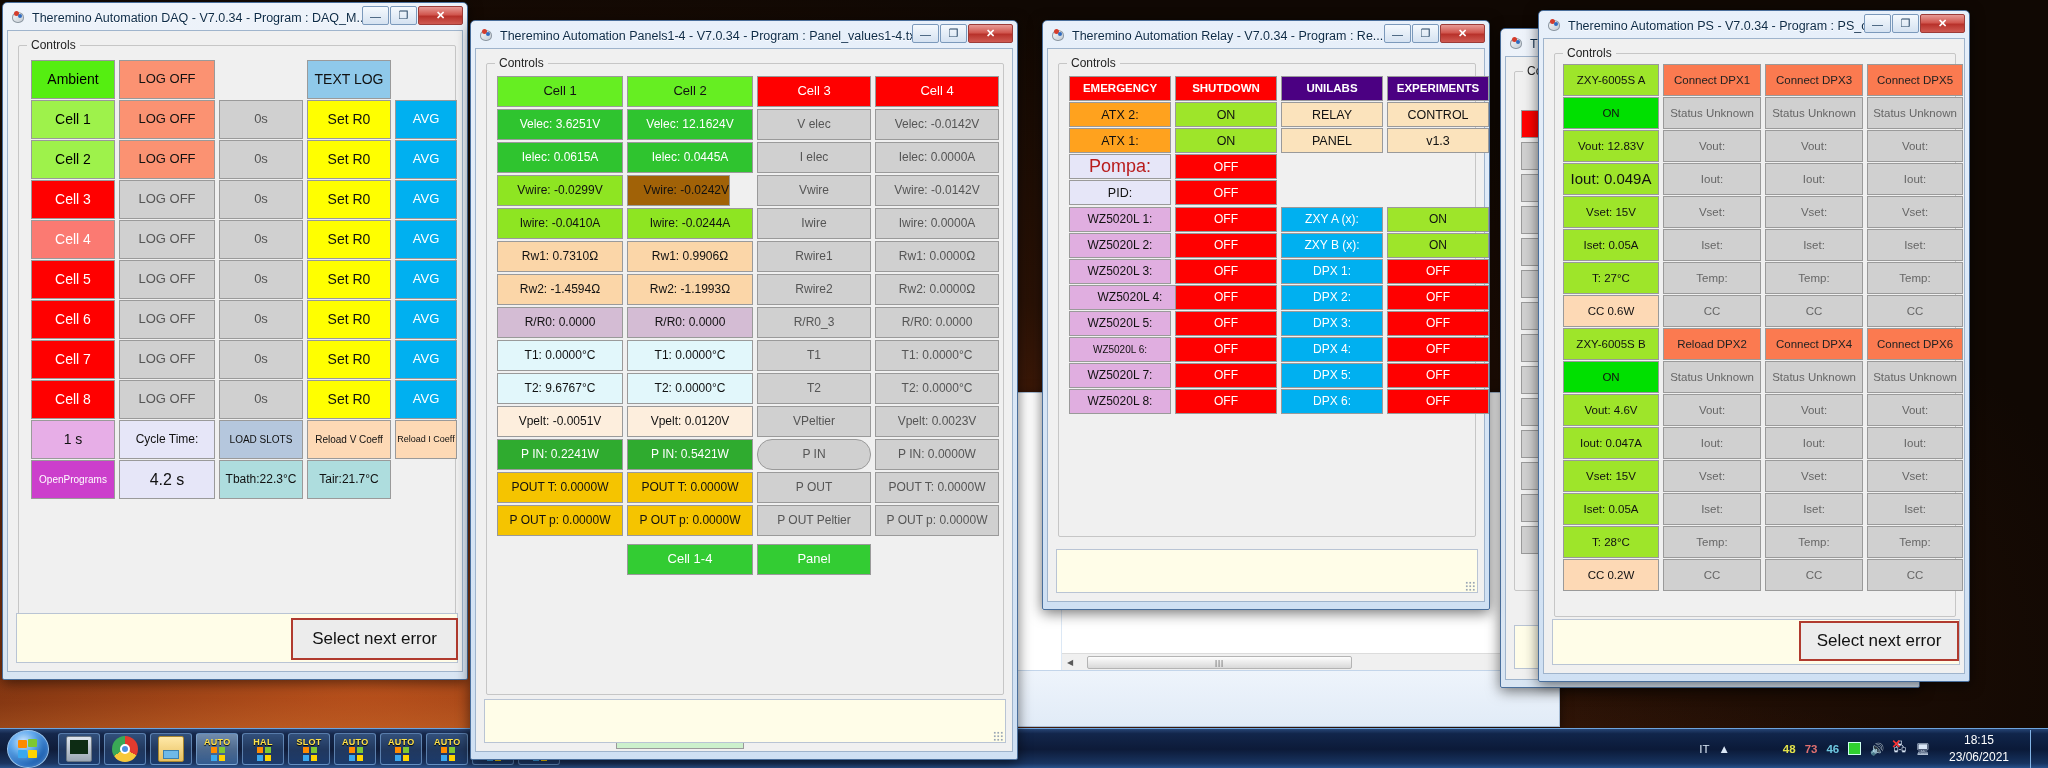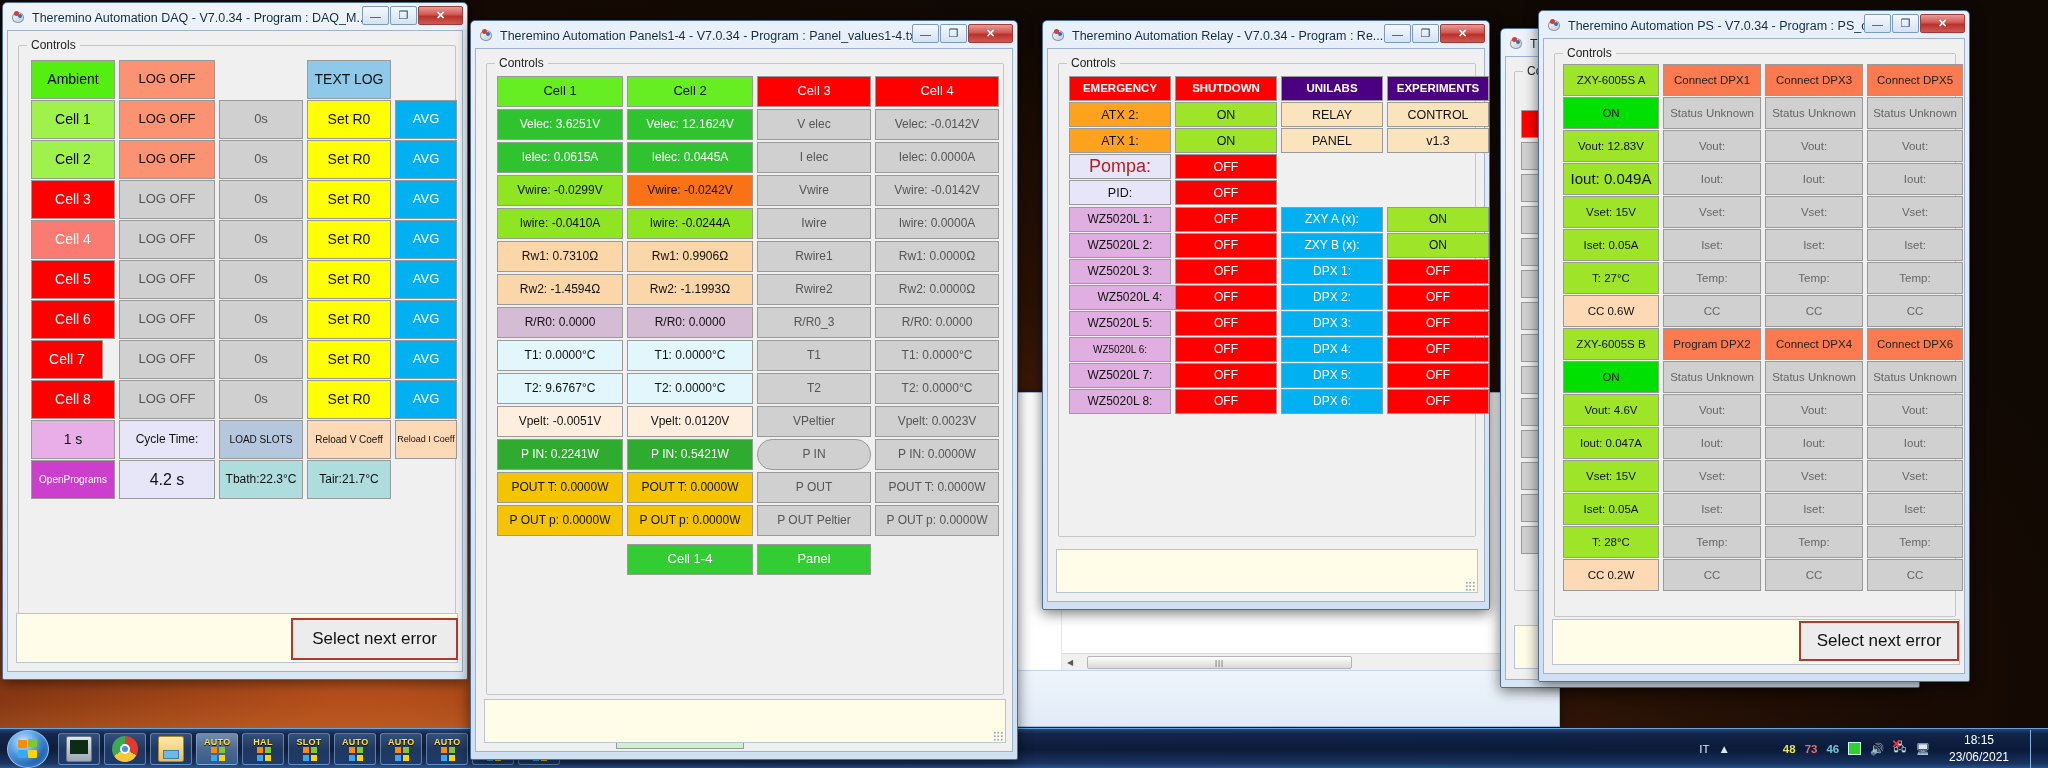--- a/index.html
+++ b/index.html
@@ -262,21 +262,21 @@
           </div>
           <div class="cellbtn" style="left: 200px; top: 254px; width: 84px; height: 39px; background: rgb(208, 208, 208); color: rgb(85, 85, 85); font-size: 13px;">
             <span style="display:block">0s</span>
           </div>
           <div class="cellbtn" style="left: 288px; top: 254px; width: 84px; height: 39px; background: rgb(255, 255, 0); font-size: 14px;">
             <span style="display:block">Set R0</span>
           </div>
           <div class="cellbtn" style="left: 376px; top: 254px; width: 62px; height: 39px; background: rgb(0, 176, 240); color: rgb(255, 255, 255); font-size: 13px;">
             <span style="display:block">AVG</span>
           </div>
-          <div class="cellbtn" style="left: 12px; top: 294px; width: 72px; height: 39px; background: rgb(255, 0, 0); color: rgb(255, 255, 255); font-size: 14px;">
+          <div class="cellbtn" style="left: 12px; top: 294px; width: 84px; height: 39px; background: rgb(255, 0, 0); color: rgb(255, 255, 255); font-size: 14px;">
             <span style="display:block">Cell 7</span>
           </div>
           <div class="cellbtn" style="left: 100px; top: 294px; width: 96px; height: 39px; background: rgb(208, 208, 208); color: rgb(85, 85, 85); font-size: 13px;">
             <span style="display:block">LOG OFF</span>
           </div>
           <div class="cellbtn" style="left: 200px; top: 294px; width: 84px; height: 39px; background: rgb(208, 208, 208); color: rgb(85, 85, 85); font-size: 13px;">
             <span style="display:block">0s</span>
           </div>
           <div class="cellbtn" style="left: 288px; top: 294px; width: 84px; height: 39px; background: rgb(255, 255, 0); font-size: 14px;">
             <span style="display:block">Set R0</span>
@@ -387,21 +387,21 @@
           </div>
           <div class="cellbtn" style="left: 270px; top: 78px; width: 114px; height: 31px; background: rgb(208, 208, 208); color: rgb(85, 85, 85); font-size: 12px;">
             <span style="display:block">I elec</span>
           </div>
           <div class="cellbtn" style="left: 388px; top: 78px; width: 124px; height: 31px; background: rgb(208, 208, 208); color: rgb(85, 85, 85); font-size: 12px;">
             <span style="display:block">Ielec: 0.0000A</span>
           </div>
           <div class="cellbtn" style="left: 10px; top: 111px; width: 126px; height: 31px; background: rgb(142, 229, 34); color: rgb(17, 17, 17); font-size: 12px;">
             <span style="display:block">Vwire: -0.0299V</span>
           </div>
-          <div class="cellbtn" style="left: 140px; top: 111px; width: 126px; height: 31px; background: #f97316; color: rgb(17, 17, 17); font-size: 12px;">
+          <div class="cellbtn" style="left: 140px; top: 111px; width: 103px; height: 31px; background: #a16207; color: rgb(17, 17, 17); font-size: 12px; justify-content: flex-end;">
             <span style="display:block">Vwire: -0.0242V</span>
           </div>
           <div class="cellbtn" style="left: 270px; top: 111px; width: 114px; height: 31px; background: rgb(208, 208, 208); color: rgb(85, 85, 85); font-size: 12px;">
             <span style="display:block">Vwire</span>
           </div>
           <div class="cellbtn" style="left: 388px; top: 111px; width: 124px; height: 31px; background: rgb(208, 208, 208); color: rgb(85, 85, 85); font-size: 12px;">
             <span style="display:block">Vwire: -0.0142V</span>
           </div>
           <div class="cellbtn" style="left: 10px; top: 144px; width: 126px; height: 31px; background: rgb(142, 229, 34); color: rgb(17, 17, 17); font-size: 12px;">
             <span style="display:block">Iwire: -0.0410A</span>
@@ -820,21 +820,21 @@
           <div class="cellbtn" style="left: 210px; top: 241px; width: 98px; height: 32px; background: rgb(208, 208, 208); color: rgb(102, 102, 102); font-size: 11.5px;">
             <span style="display:block">CC</span>
           </div>
           <div class="cellbtn" style="left: 312px; top: 241px; width: 96px; height: 32px; background: rgb(208, 208, 208); color: rgb(102, 102, 102); font-size: 11.5px;">
             <span style="display:block">CC</span>
           </div>
           <div class="cellbtn" style="left: 8px; top: 274px; width: 96px; height: 32px; background: rgb(158, 229, 42); color: rgb(17, 17, 17); font-size: 11.5px;">
             <span style="display:block">ZXY-6005S B</span>
           </div>
           <div class="cellbtn" style="left: 108px; top: 274px; width: 98px; height: 32px; background: rgb(251, 122, 80); color: rgb(34, 34, 34); font-size: 11.5px;">
-            <span style="display:block">Program DPX2</span>
+            <span style="display:block">Reload DPX2</span>
           </div>
           <div class="cellbtn" style="left: 210px; top: 274px; width: 98px; height: 32px; background: rgb(251, 122, 80); color: rgb(34, 34, 34); font-size: 11.5px;">
             <span style="display:block">Connect DPX4</span>
           </div>
           <div class="cellbtn" style="left: 312px; top: 274px; width: 96px; height: 32px; background: rgb(251, 122, 80); color: rgb(34, 34, 34); font-size: 11.5px;">
             <span style="display:block">Connect DPX6</span>
           </div>
           <div class="cellbtn" style="left: 8px; top: 307px; width: 96px; height: 32px; background: rgb(0, 224, 0); color: rgb(17, 17, 17); font-size: 11.5px;">
             <span style="display:block">ON</span>
           </div>

